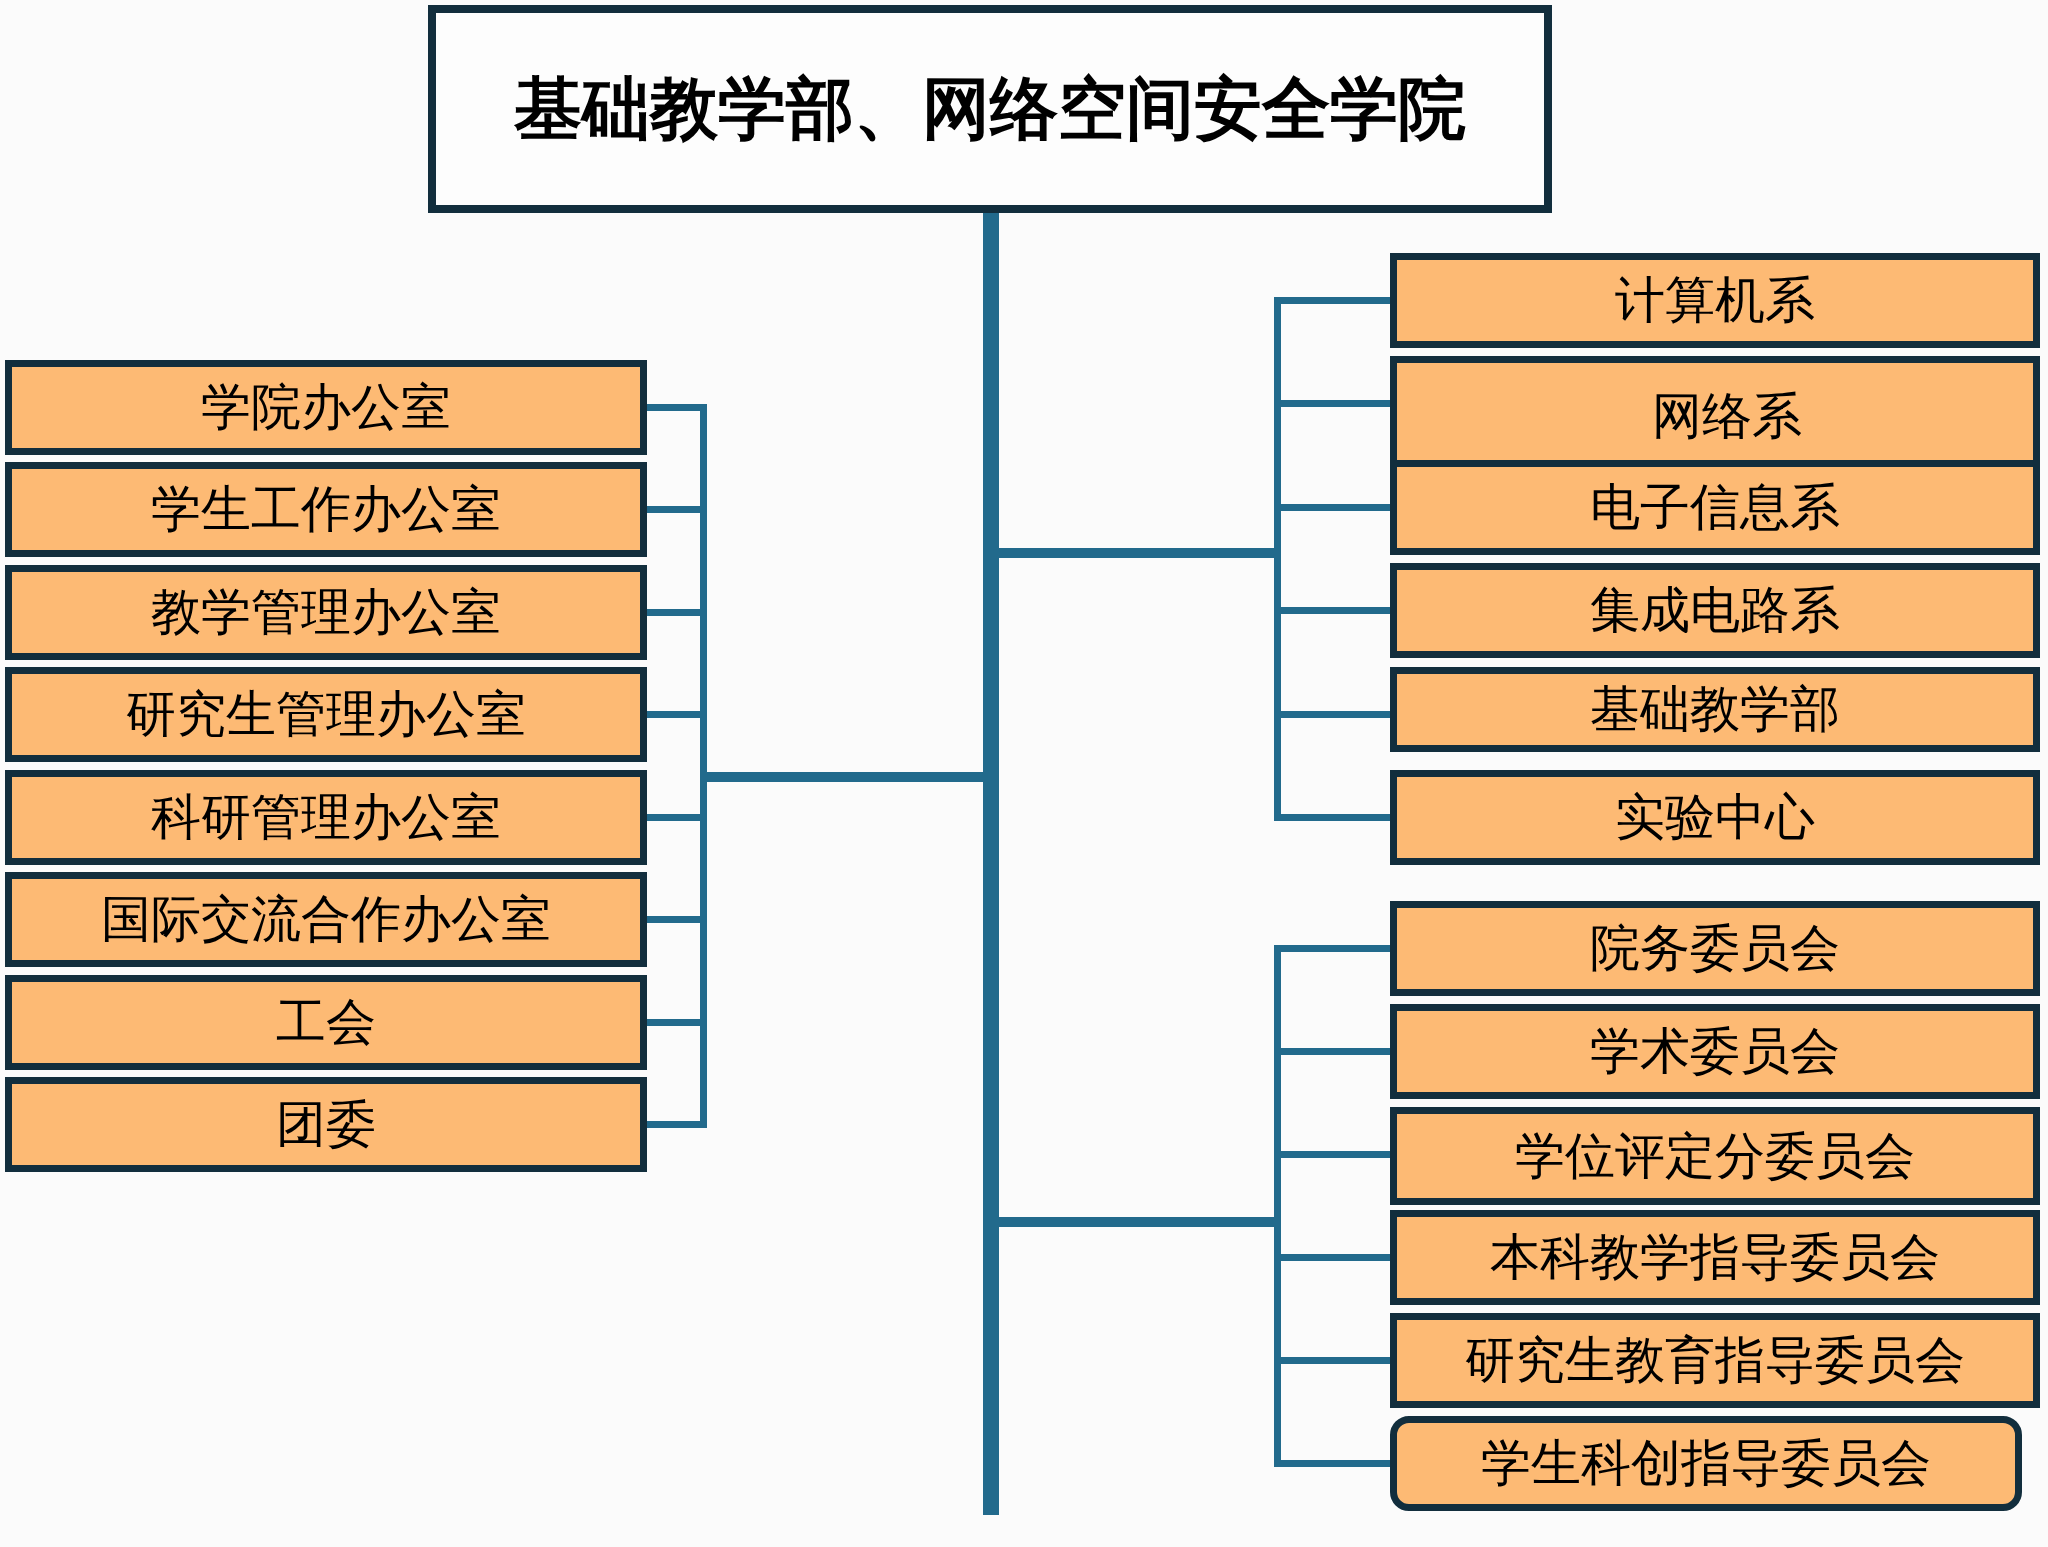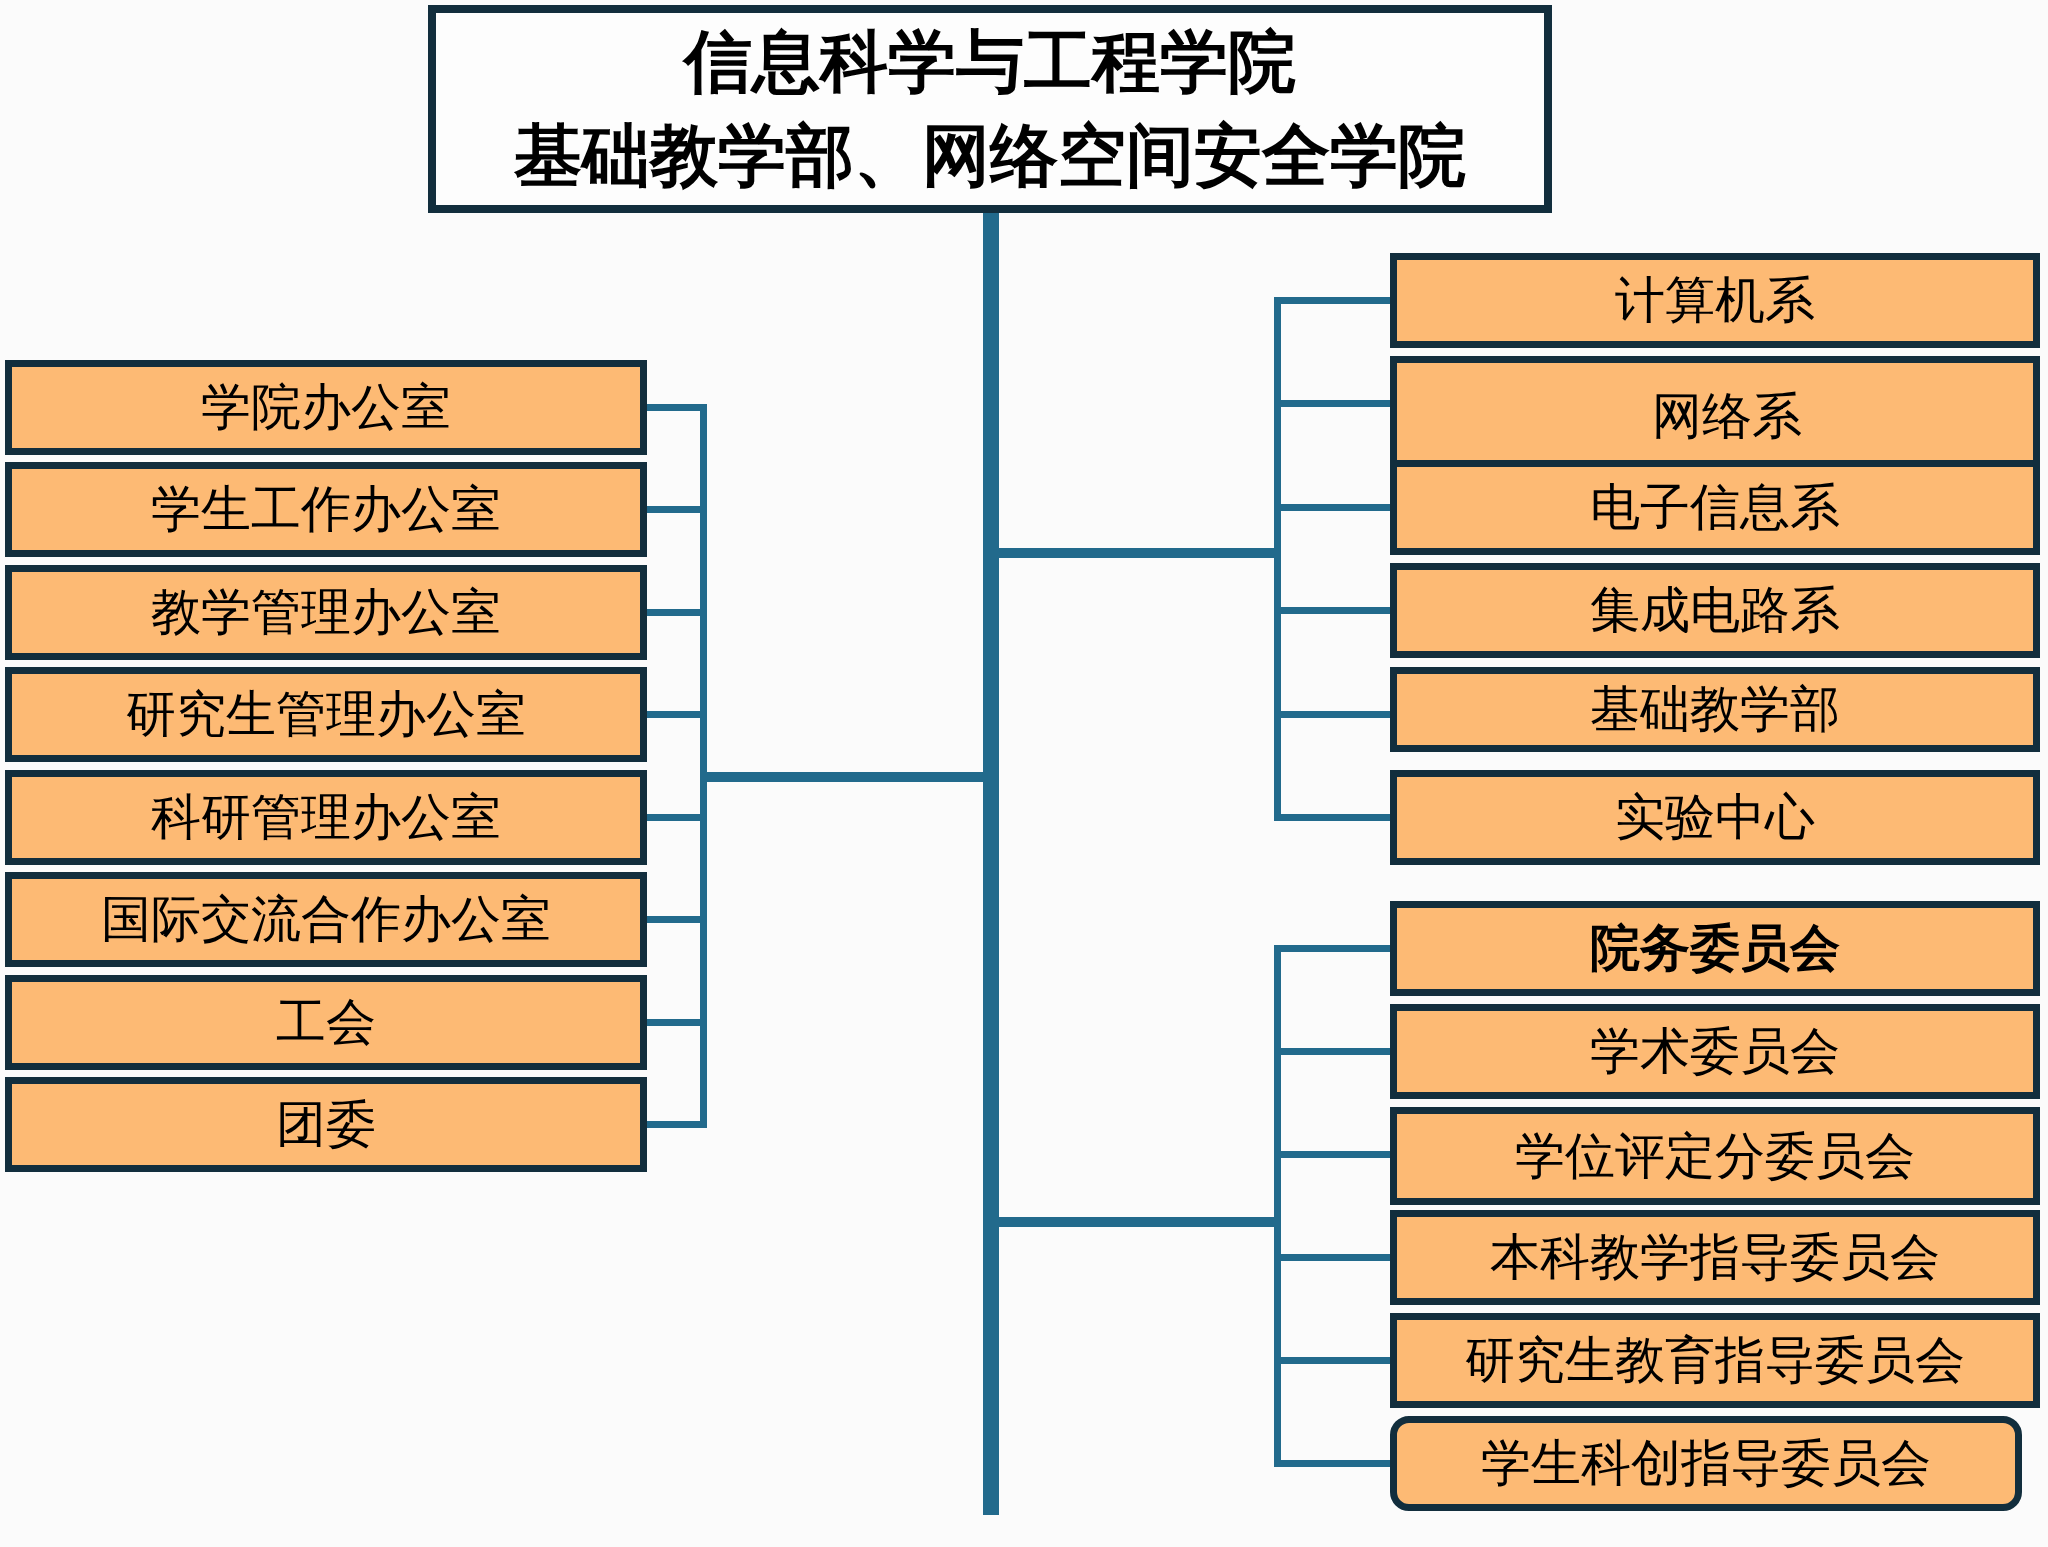--- a/index.html
+++ b/index.html
@@ -59,21 +59,20 @@
     background: var(--line, #226a8c);
     z-index: 2;
   }
 </style>
 </head>
 <body>
 
 <div class="canvas" style="--line: #226a8c; --border: #122e3d; --bg: #fbfbfb;">
 
   <div class="title-box">
-    <div>信息科学与工程学院</div>
     <div>基础教学部、网络空间安全学院</div>
   </div>
 
   <div class="line" style="left:983px; top:213px; width:16px; height:1302px;"></div>
 
   <div class="line" style="left:707px; top:772px; width:276px; height:10px;"></div>
   <div class="line" style="left:700px; top:404px; width:7px; height:724px;"></div>
 
   <div class="line" style="left:999px; top:548px; width:275px; height:10px;"></div>
   <div class="line" style="left:1274px; top:297px; width:7px; height:524px;"></div>
@@ -107,21 +106,21 @@
       <div class="org-box" style="left: 1390px; top: 460px; width: 650px; height: 95px;">电子信息系</div>
       <div class="stub" style="left: 1281px; top: 504px; width: 109px; height: 7px;"></div>
       <div class="org-box" style="left: 1390px; top: 563px; width: 650px; height: 95px;">集成电路系</div>
       <div class="stub" style="left: 1281px; top: 607px; width: 109px; height: 7px;"></div>
       <div class="org-box" style="left: 1390px; top: 667px; width: 650px; height: 85px;">基础教学部</div>
       <div class="stub" style="left: 1281px; top: 711px; width: 109px; height: 7px;"></div>
       <div class="org-box" style="left: 1390px; top: 770px; width: 650px; height: 95px;">实验中心</div>
       <div class="stub" style="left: 1281px; top: 814px; width: 109px; height: 7px;"></div>
     </div>
   <div id="right-bottom-boxes">
-      <div class="org-box" style="left: 1390px; top: 901px; width: 650px; height: 95px; font-weight: bold;">院务委员会</div>
+      <div class="org-box" style="left: 1390px; top: 901px; width: 650px; height: 95px;">院务委员会</div>
       <div class="stub" style="left: 1281px; top: 945px; width: 109px; height: 7px;"></div>
       <div class="org-box" style="left: 1390px; top: 1004px; width: 650px; height: 95px;">学术委员会</div>
       <div class="stub" style="left: 1281px; top: 1048px; width: 109px; height: 7px;"></div>
       <div class="org-box" style="left: 1390px; top: 1107px; width: 650px; height: 98px;">学位评定分委员会</div>
       <div class="stub" style="left: 1281px; top: 1151px; width: 109px; height: 7px;"></div>
       <div class="org-box" style="left: 1390px; top: 1210px; width: 650px; height: 95px;">本科教学指导委员会</div>
       <div class="stub" style="left: 1281px; top: 1254px; width: 109px; height: 7px;"></div>
       <div class="org-box" style="left: 1390px; top: 1313px; width: 650px; height: 95px;">研究生教育指导委员会</div>
       <div class="stub" style="left: 1281px; top: 1357px; width: 109px; height: 7px;"></div>
       <div class="org-box" style="left: 1390px; top: 1416px; width: 632px; height: 95px; border-radius: 19px;">学生科创指导委员会</div>

